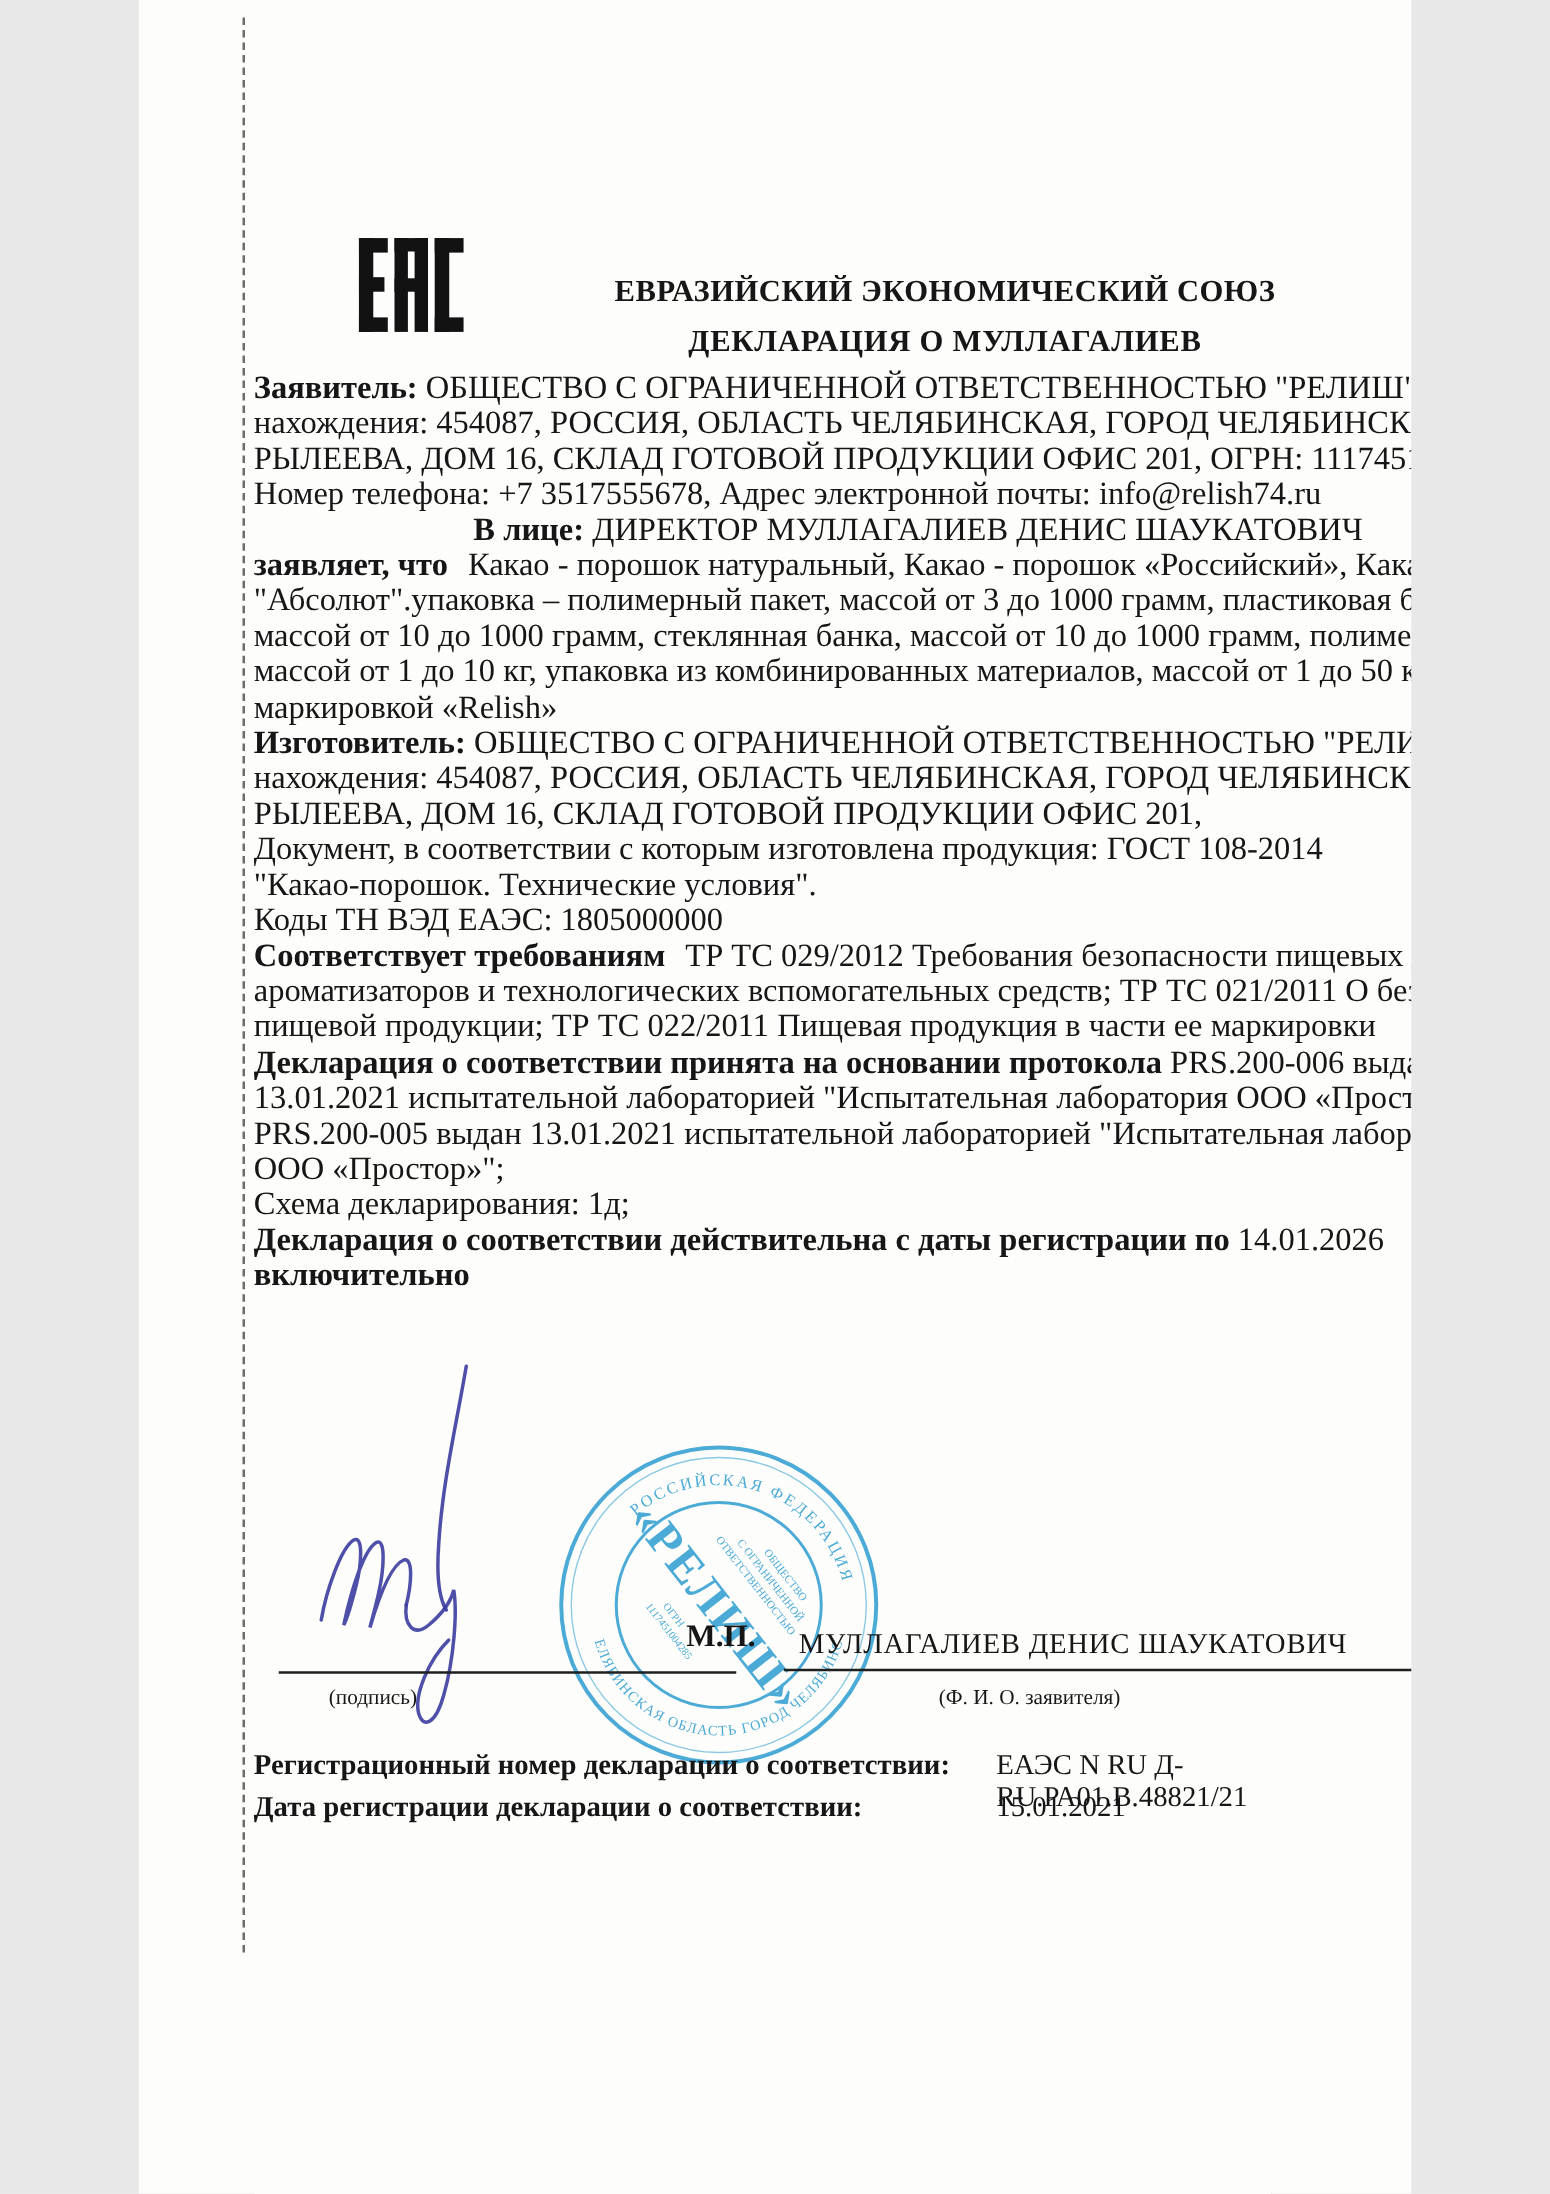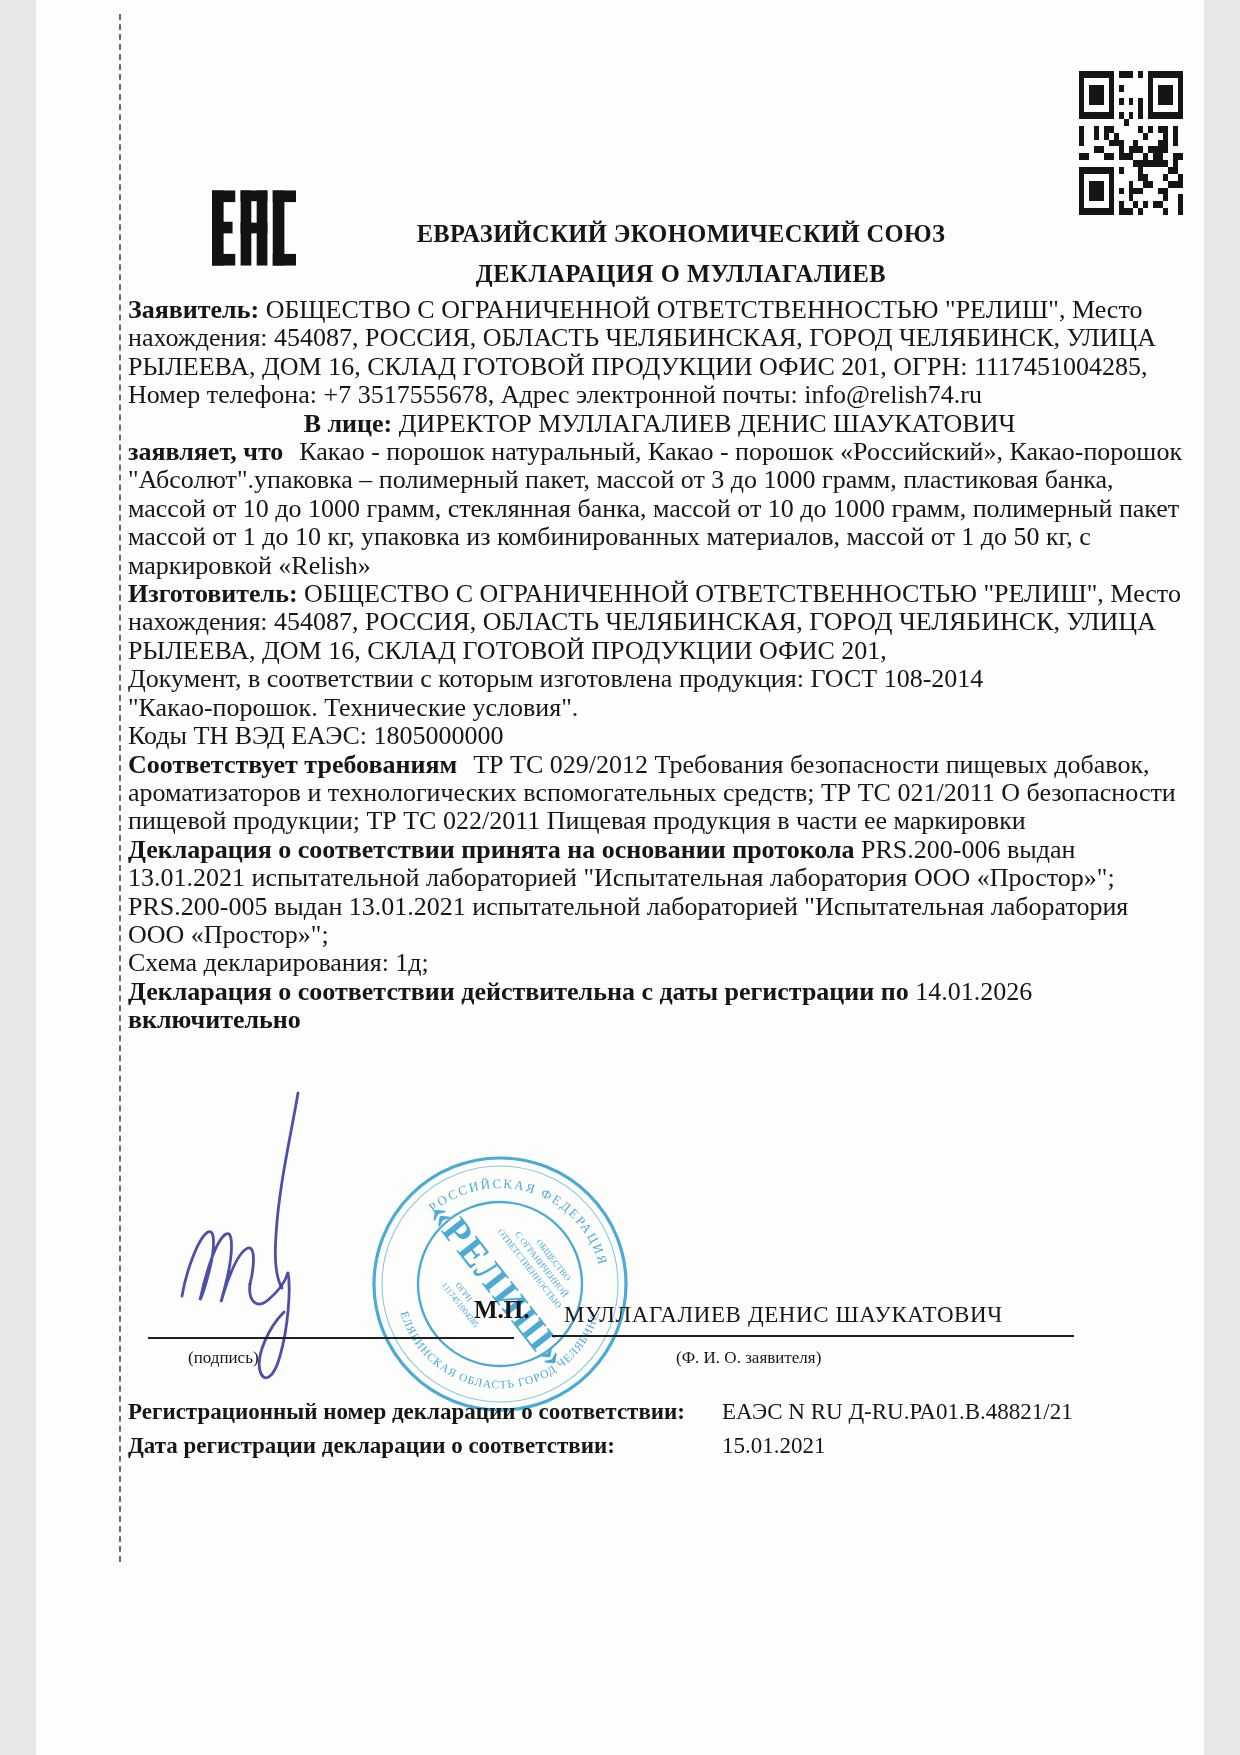--- a/index.html
+++ b/index.html
@@ -2,21 +2,21 @@
 <html style="--stamp-blue: #3da4d4; --ink-blue: #3b3c9f; --text: #161616;"><head>
 <meta charset="utf-8">
 <style>
   :root{
     --stamp-blue:#3da4d4;
     --ink-blue:#3b3c9f;
     --text:#161616;
   }
   html,body{margin:0;padding:0;background:#e8e8e8;}
   .page{
-    position:relative;width:1168px;height:1755px;margin:0 auto;
+    position:relative;width:1018px;height:1755px;margin:0 auto;
     background:#fdfdfb;color:var(--text);
     font-family:"Liberation Serif", "DejaVu Serif", serif;
     overflow:hidden;
   }
   .abs{position:absolute;}
   
   .fold-line{left:83px;top:14px;height:1548px;width:0;border-left:2px dashed rgba(45,45,45,.7);}
   
   .eac{left:176px;top:186px;}
   .eac rect{fill:#121212;}

